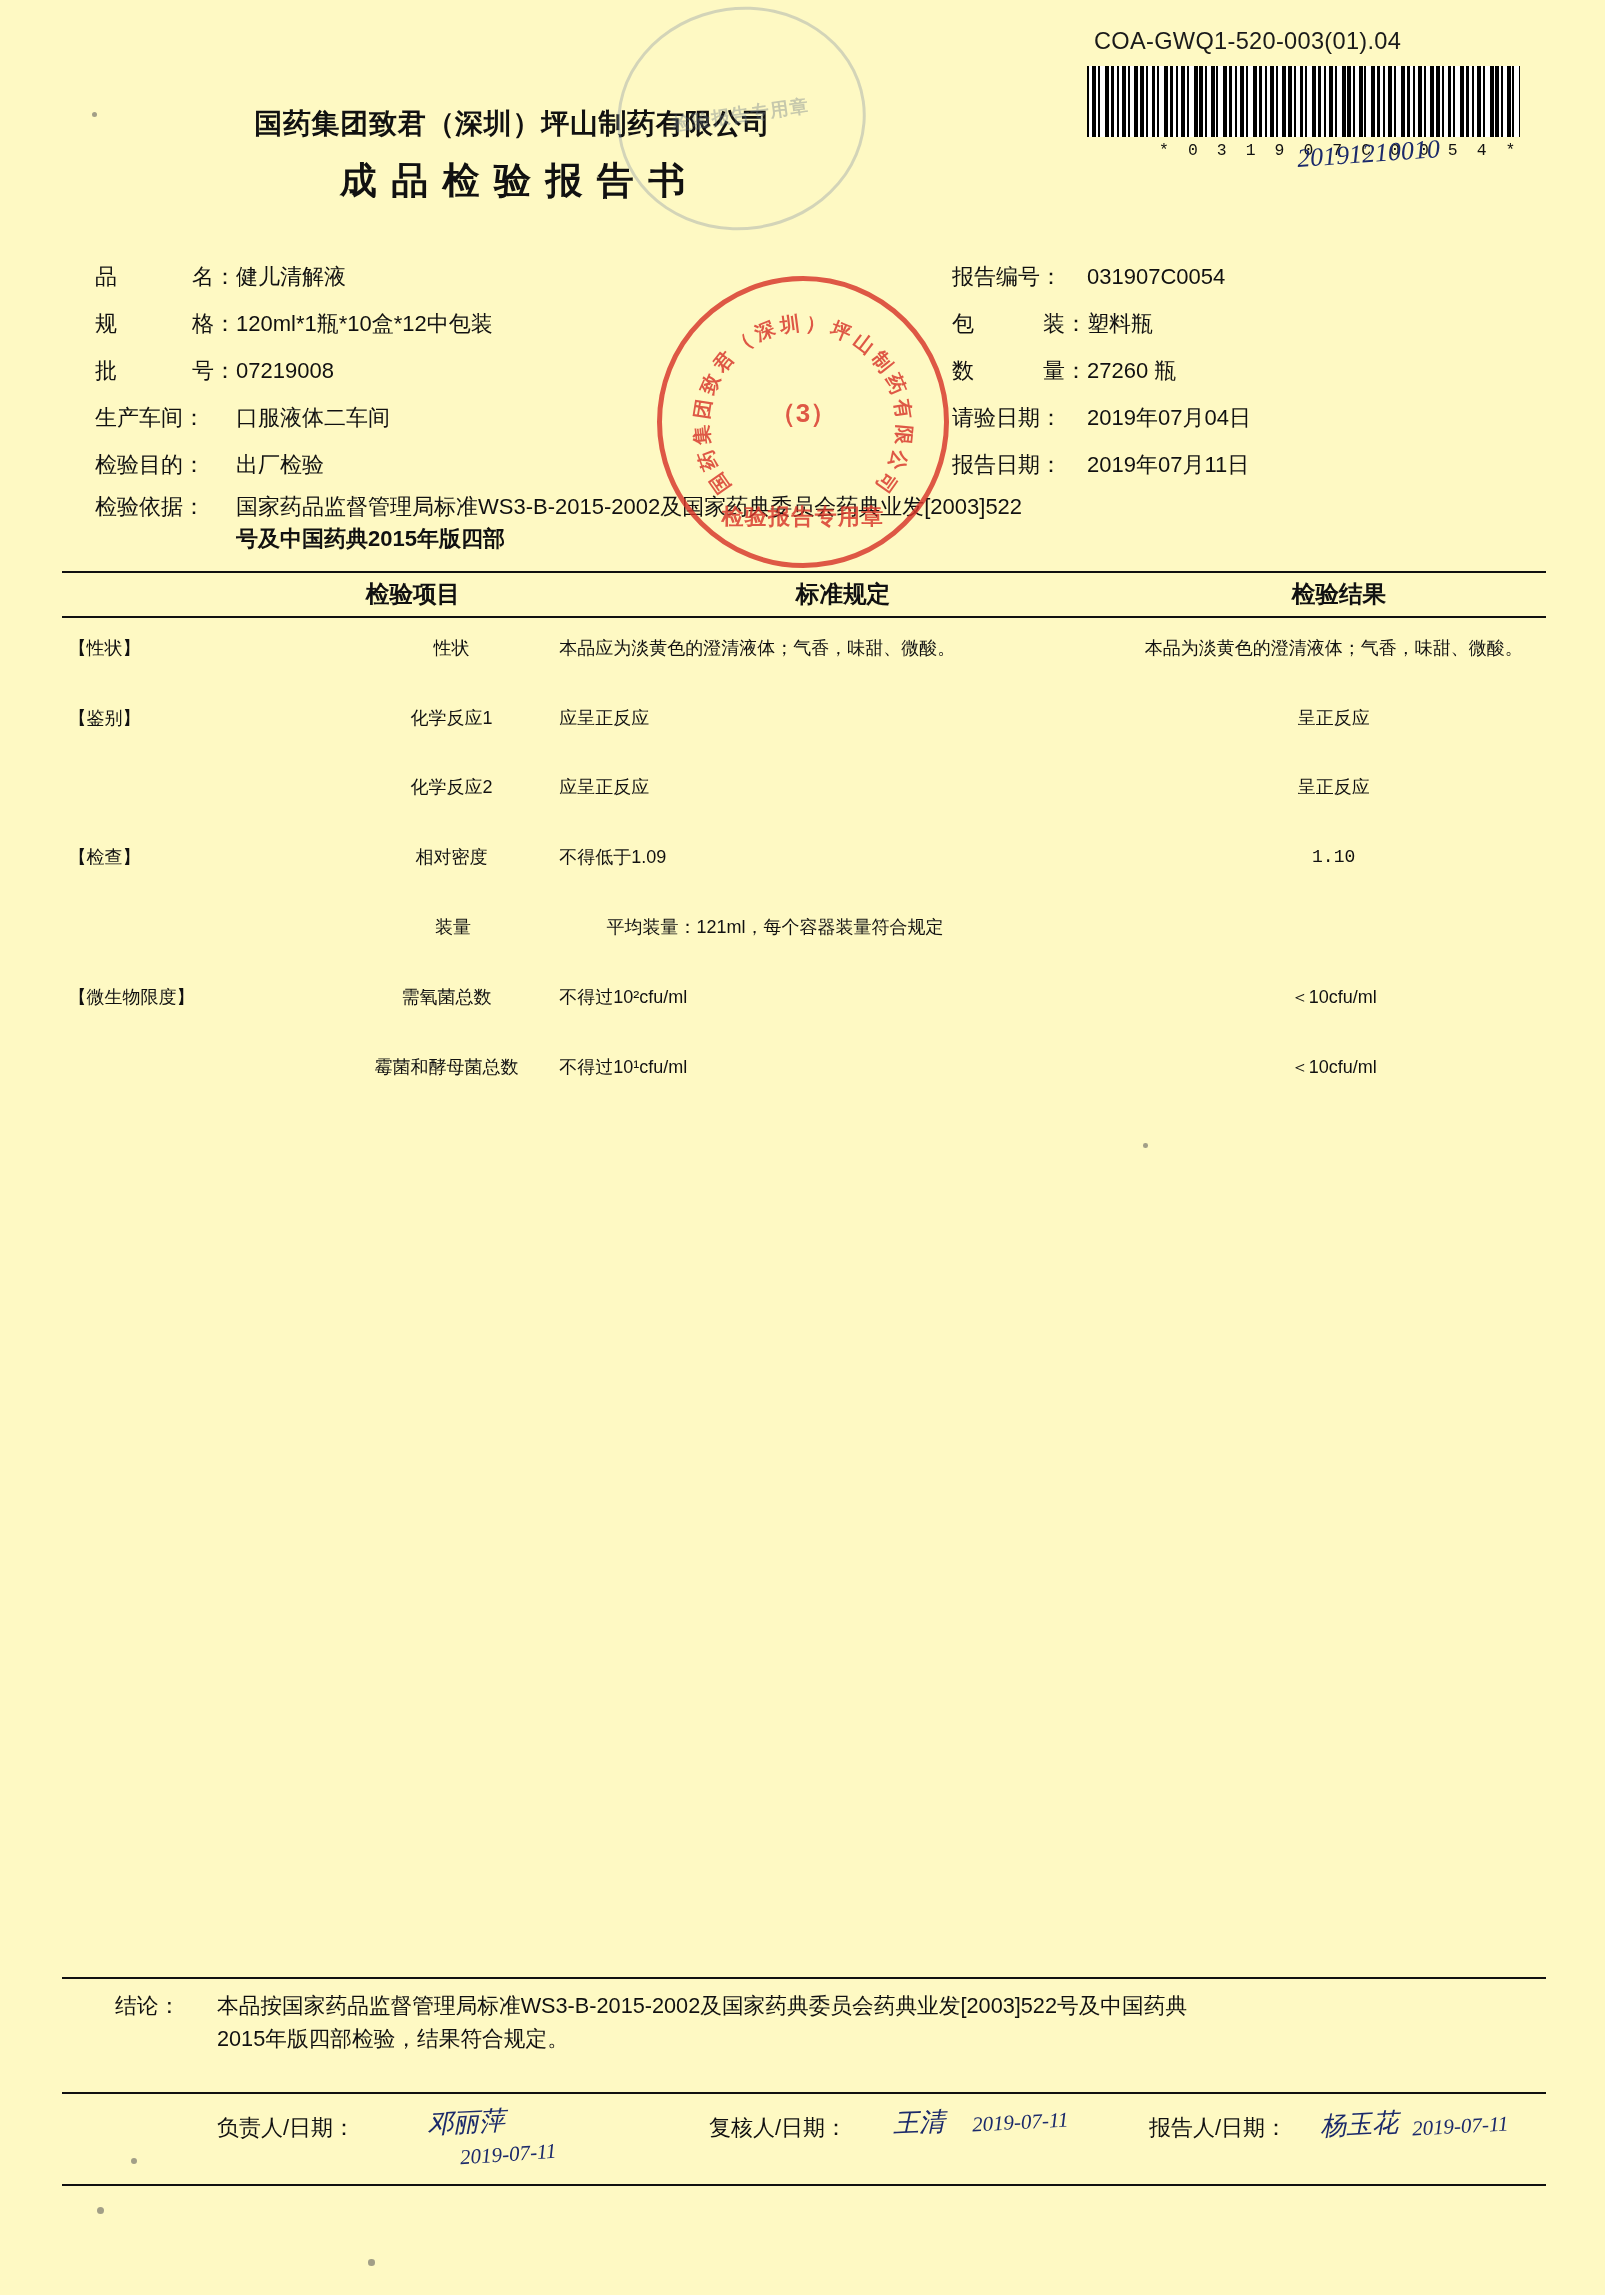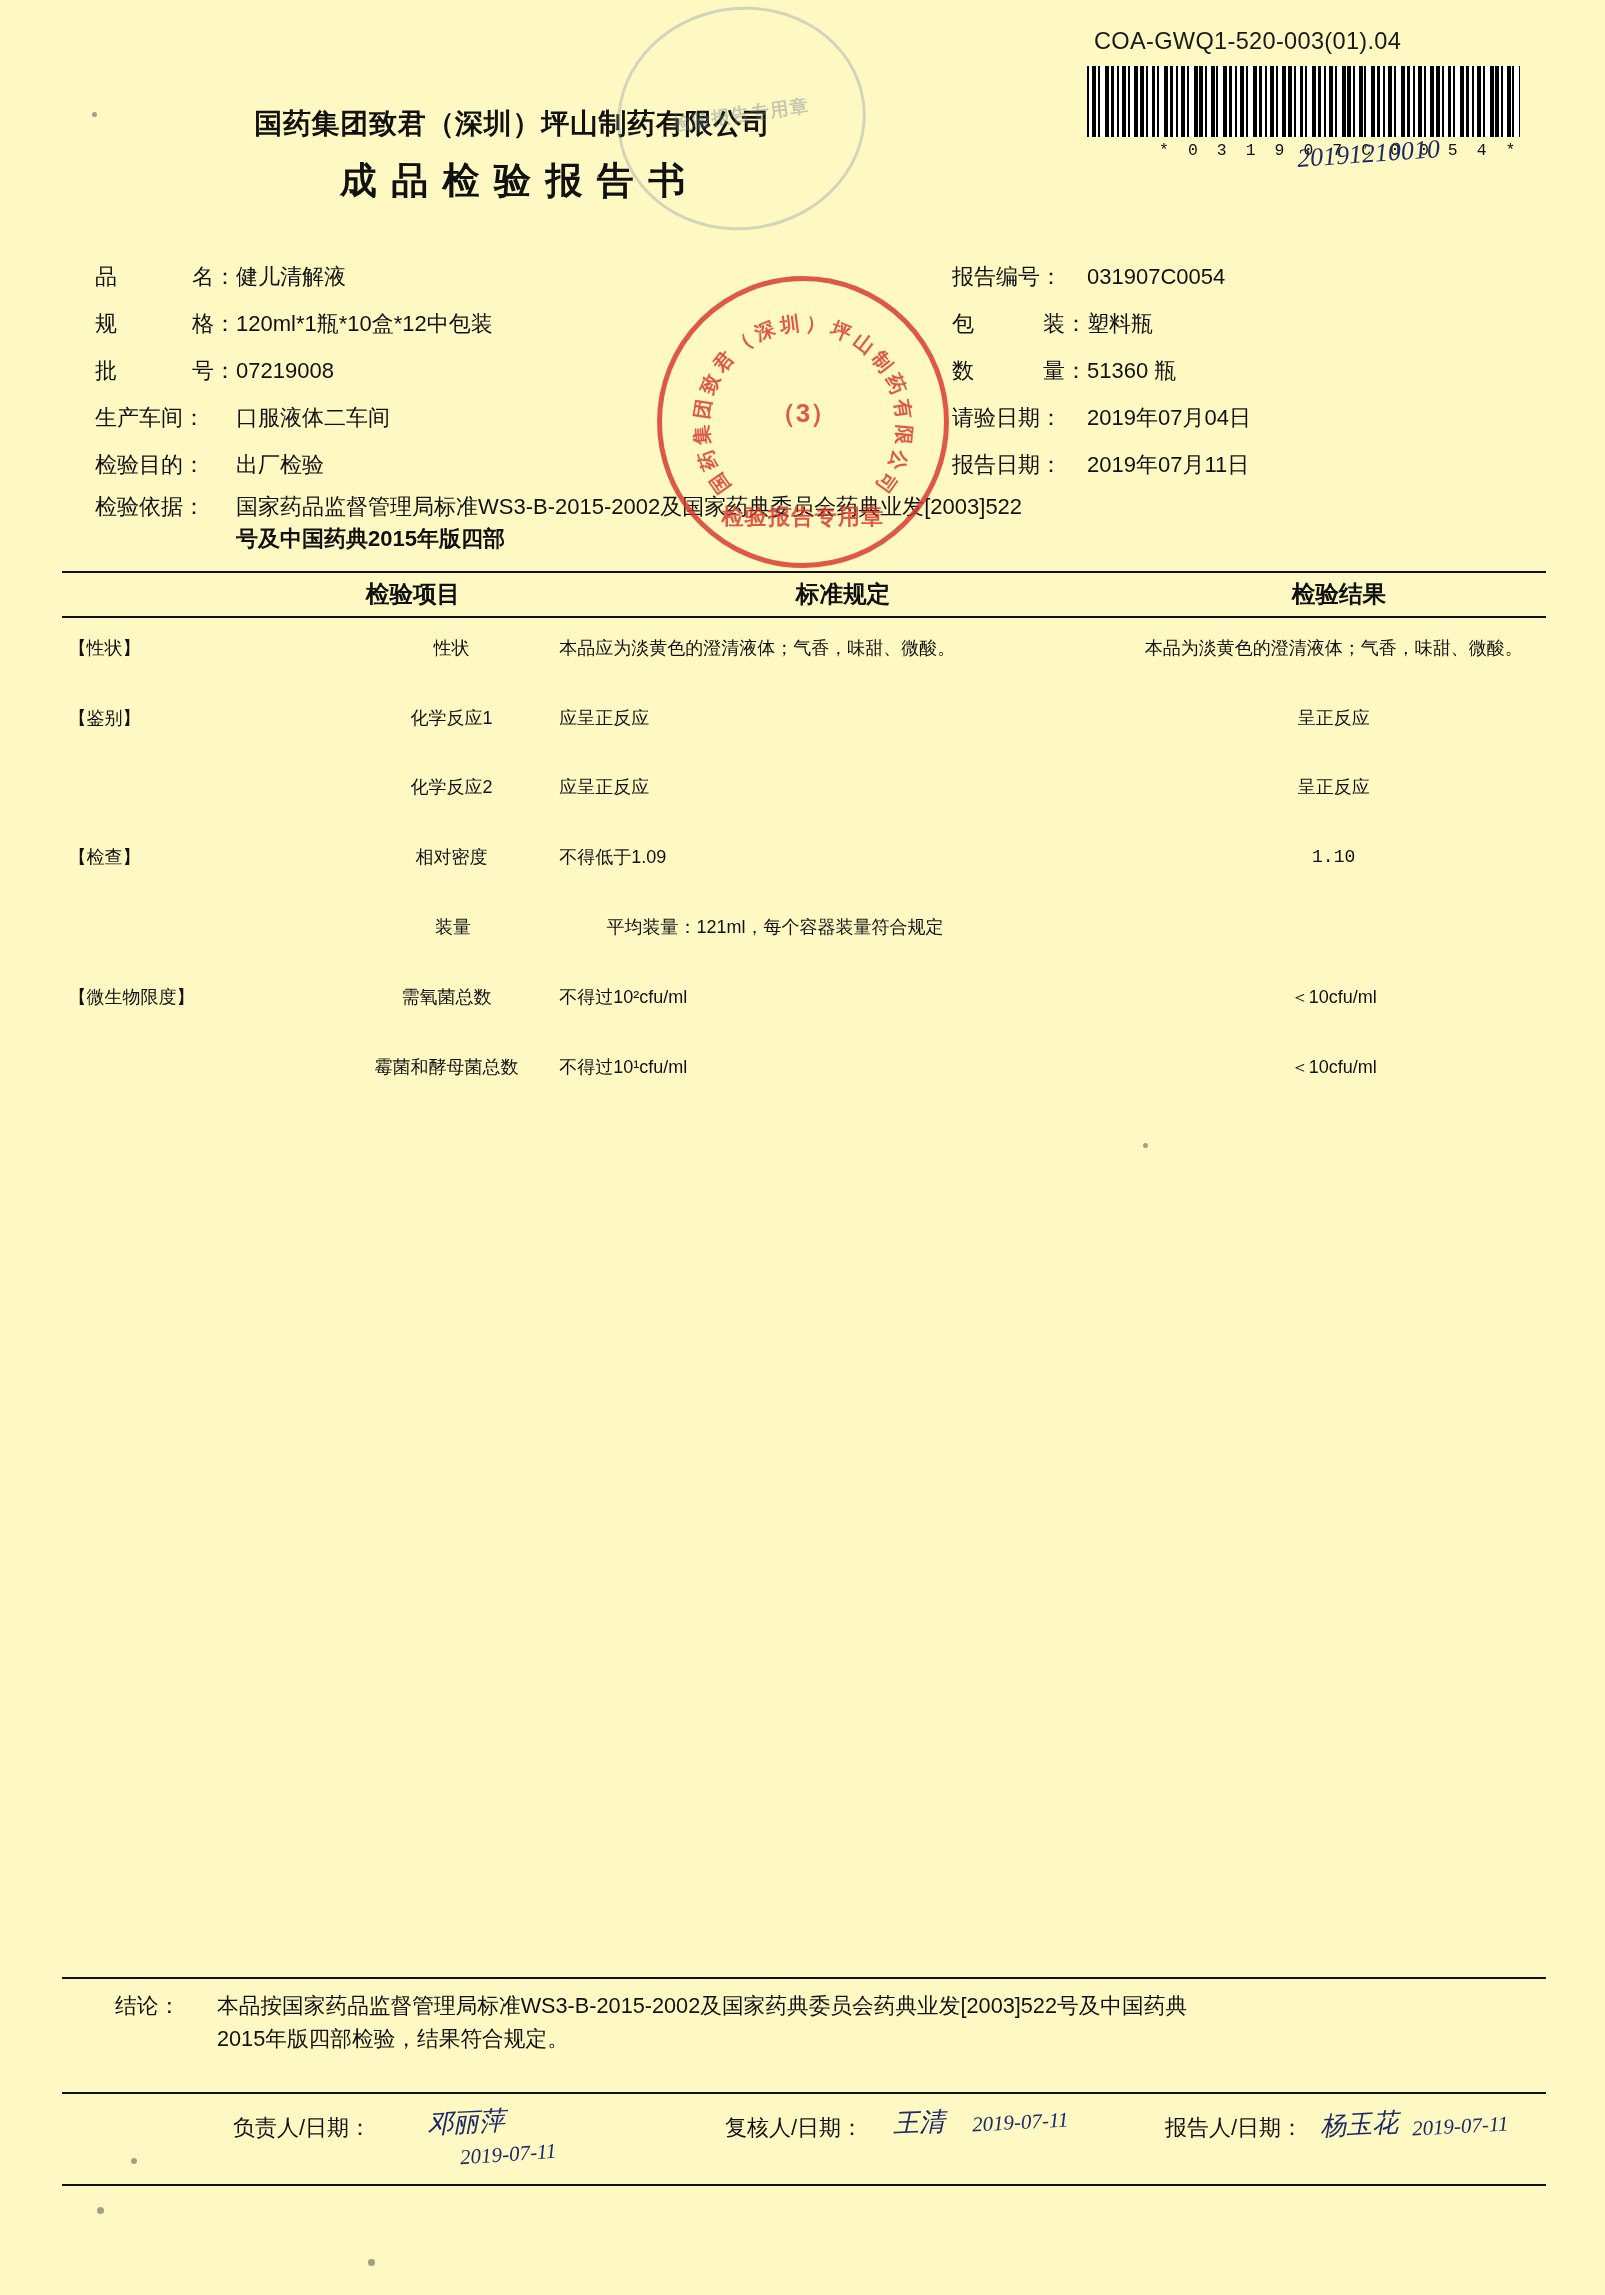--- a/index.html
+++ b/index.html
@@ -287,21 +287,21 @@
   .concl-rule-bot {
     position: absolute;
     left: 62px;
     top: 2092px;
     width: 1484px;
     border-top: 2px solid #111;
   }
 
   .signrow {
     position: absolute;
-    left: 62px;
+    left: 46px;
     top: 2108px;
     width: 1484px;
     height: 72px;
     font-size: 22px;
   }
   .sig {
     position: absolute;
     top: 5.3px;
   }
   .sig1 { left: 171px; }
@@ -378,21 +378,21 @@
     <div class="meta-row">
       <span class="mlabel">
           <span>批</span>
           <span>号：</span>
         </span>
       <span class="mval">07219008</span>
       <span class="mlabel2">
           <span>数</span>
           <span>量：</span>
         </span>
-      <span class="mval2">51360 瓶</span>
+      <span class="mval2">27260 瓶</span>
     </div>
     <div class="meta-row">
       <span class="mlabel">
           <span>生产车间：</span>
         </span>
       <span class="mval">口服液体二车间</span>
       <span class="mlabel2">
           <span>请验日期：</span>
         </span>
       <span class="mval2">2019年07月04日</span>

